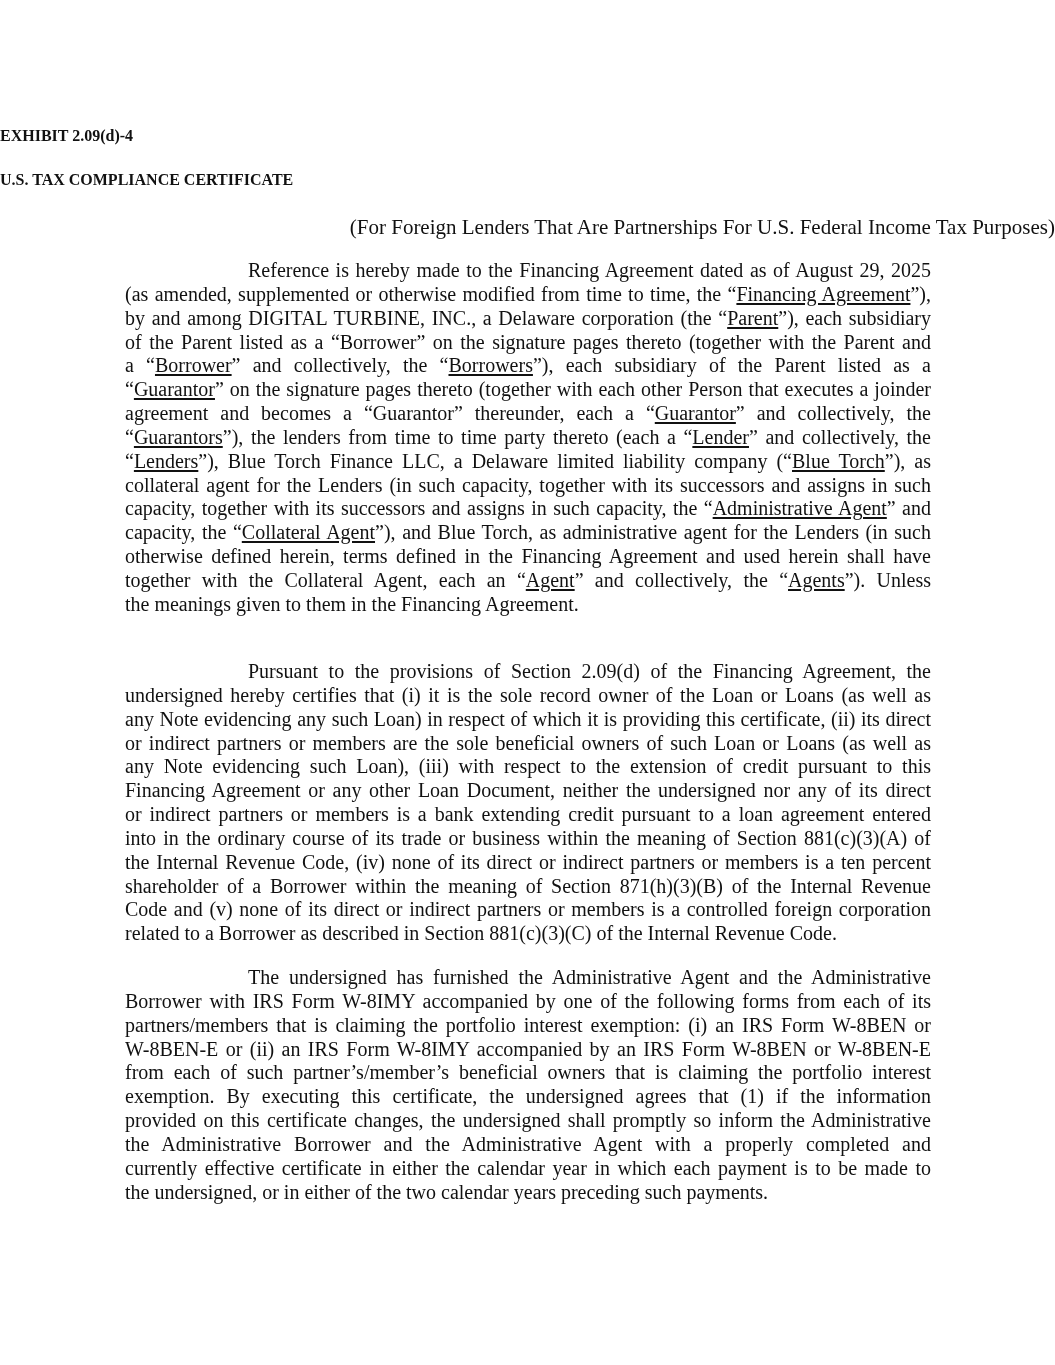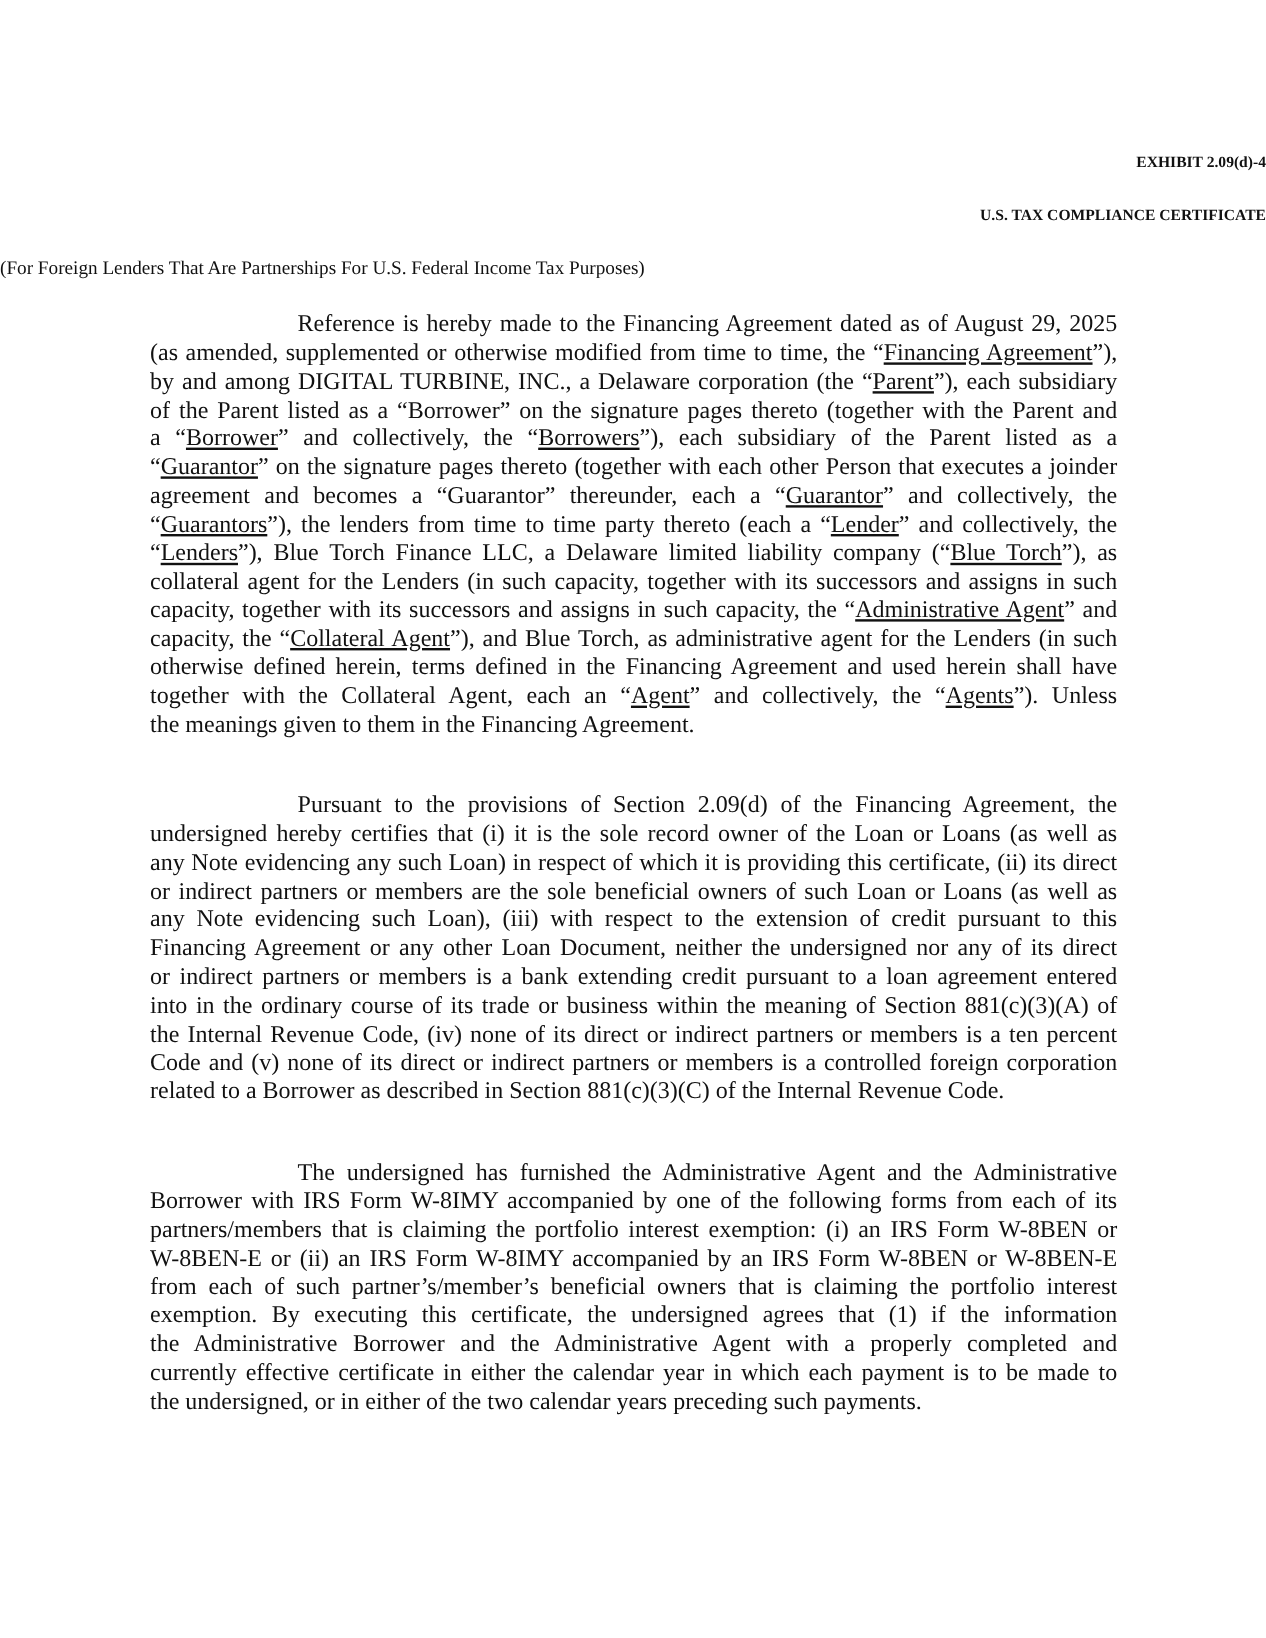--- a/index.html
+++ b/index.html
@@ -3,28 +3,28 @@
   <meta charset="utf-8">
   <style>
     html, body { margin: 0; padding: 0; background: #ffffff; }
     body {
       width: 1055px; height: 1365px; position: relative; overflow: hidden;
       font-family: "Liberation Serif", "DejaVu Serif", serif;
       color: #111111;
     }
     .page { position: absolute; left: 0; top: 0; width: 1055px; height: 1365px; background: #fff; }
     .heading {
-      position: absolute; left: 0; width: 1055px; text-align: right;
-      font-weight: bold; font-size: 13px;
+      position: absolute; left: 0; width: 1055px; text-align: left;
+      font-weight: bold; font-size: 16px;
     }
     #h1 { top: 127px; }
     #h2 { top: 171px; }
     .subtitle {
-      position: absolute; left: 0; width: 1055px; text-align: left;
-      font-size: 16px; top: 215px;
+      position: absolute; left: 0; width: 1055px; text-align: right;
+      font-size: 21px; top: 215px;
     }
     .para { position: absolute; left: 125px; width: 806px; font-size: 20px; }
     .line {
       height: 23.85px; line-height: 23.85px; white-space: nowrap;
       text-align: justify; text-align-last: justify;
     }
     .line.last { text-align-last: left; }
     .line.indent { padding-left: 123px; }
     .u { text-decoration: underline; text-underline-offset: 2px; }
     #p1 { top: 259px; }
@@ -59,27 +59,29 @@
   <div id="p2" class="para">
       <div class="line indent"><span>Pursuant to the provisions of Section 2.09(d) of the Financing Agreement, the</span></div>
       <div class="line"><span>undersigned hereby certifies that (i) it is the sole record owner of the Loan or Loans (as well as</span></div>
       <div class="line"><span>any Note evidencing any such Loan) in respect of which it is providing this certificate, (ii) its direct</span></div>
       <div class="line"><span>or indirect partners or members are the sole beneficial owners of such Loan or Loans (as well as</span></div>
       <div class="line"><span>any Note evidencing such Loan), (iii) with respect to the extension of credit pursuant to this</span></div>
       <div class="line"><span>Financing Agreement or any other Loan Document, neither the undersigned nor any of its direct</span></div>
       <div class="line"><span>or indirect partners or members is a bank extending credit pursuant to a loan agreement entered</span></div>
       <div class="line"><span>into in the ordinary course of its trade or business within the meaning of Section 881(c)(3)(A) of</span></div>
       <div class="line"><span>the Internal Revenue Code, (iv) none of its direct or indirect partners or members is a ten percent</span></div>
+      <div class="line"><span>shareholder of a Borrower within the meaning of Section 871(h)(3)(B) of the Internal Revenue</span></div>
       <div class="line"><span>Code and (v) none of its direct or indirect partners or members is a controlled foreign corporation</span></div>
       <div class="line last"><span>related to a Borrower as described in Section 881(c)(3)(C) of the Internal Revenue Code.</span></div>
     </div>
   <div id="p3" class="para">
       <div class="line indent"><span>The undersigned has furnished the Administrative Agent and the Administrative</span></div>
       <div class="line"><span>Borrower with IRS Form W-8IMY accompanied by one of the following forms from each of its</span></div>
       <div class="line"><span>partners/members that is claiming the portfolio interest exemption: (i) an IRS Form W-8BEN or</span></div>
       <div class="line"><span>W-8BEN-E or (ii) an IRS Form W-8IMY accompanied by an IRS Form W-8BEN or W-8BEN-E</span></div>
       <div class="line"><span>from each of such partner’s/member’s beneficial owners that is claiming the portfolio interest</span></div>
       <div class="line"><span>exemption.  By executing this certificate, the undersigned agrees that (1) if the information</span></div>
+      <div class="line"><span>provided on this certificate changes, the undersigned shall promptly so inform the Administrative</span></div>
       <div class="line"><span>the Administrative Borrower and the Administrative Agent with a properly completed and</span></div>
       <div class="line"><span>currently effective certificate in either the calendar year in which each payment is to be made to</span></div>
       <div class="line last"><span>the undersigned, or in either of the two calendar years preceding such payments.</span></div>
     </div>
 </div>
 
 </body></html>

